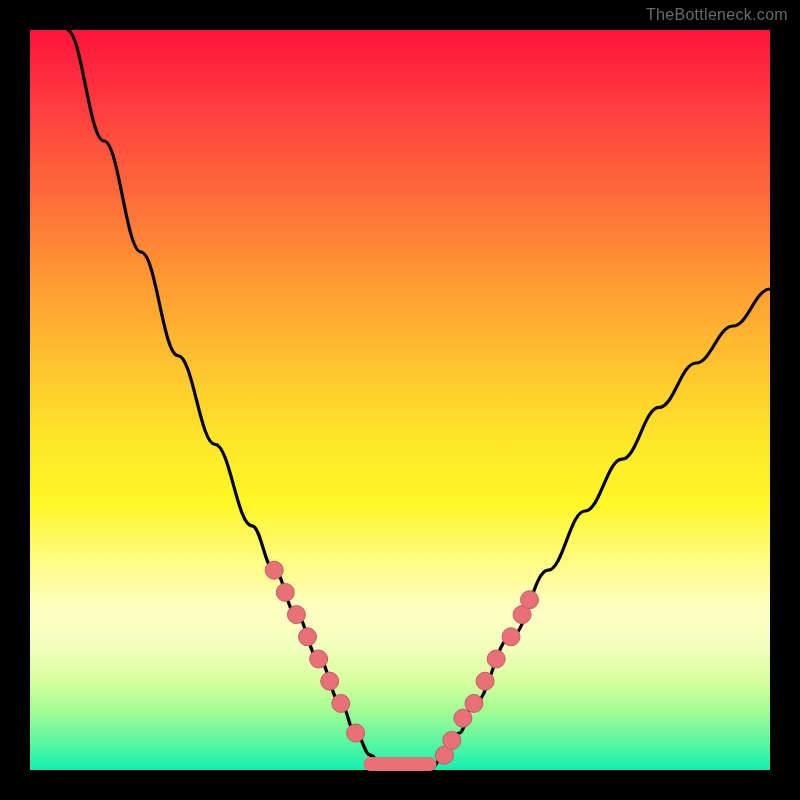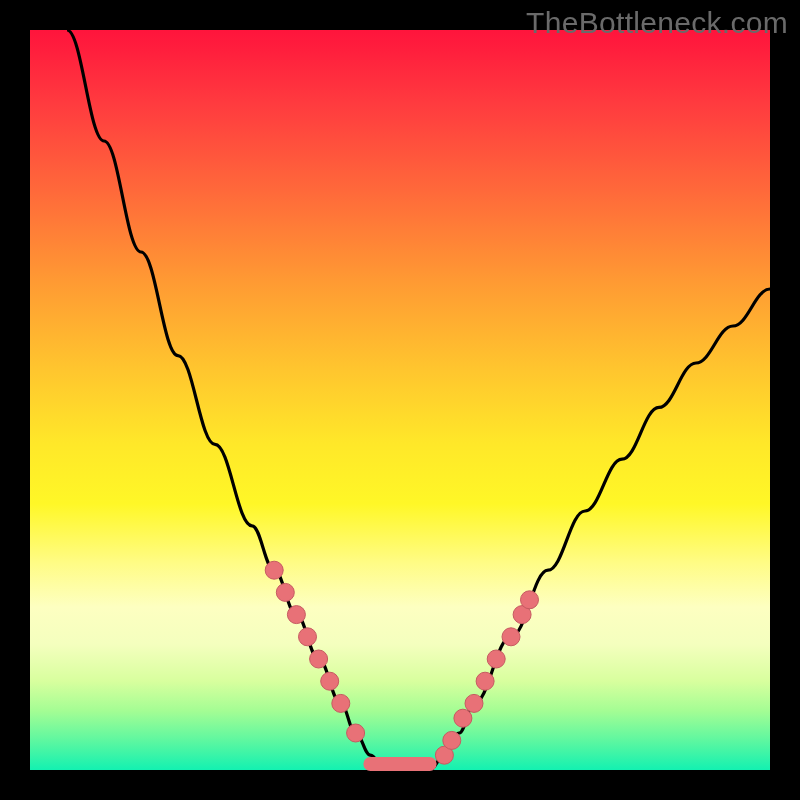--- a/index.html
+++ b/index.html
@@ -32,21 +32,21 @@
       #a4fd94 92%,
       #5ef7a0 96%,
       #13f1b1 100%
     );
   }
   .watermark {
     position: absolute;
     top: 6px;
     right: 12px;
     color: #6a6a6a;
-    font-size: 30px;
+    font-size: 16px;
     font-weight: 500;
     letter-spacing: 0.3px;
   }
   svg.curve {
     position: absolute;
     left: 0;
     top: 0;
     width: 740px;
     height: 740px;
     overflow: visible;

